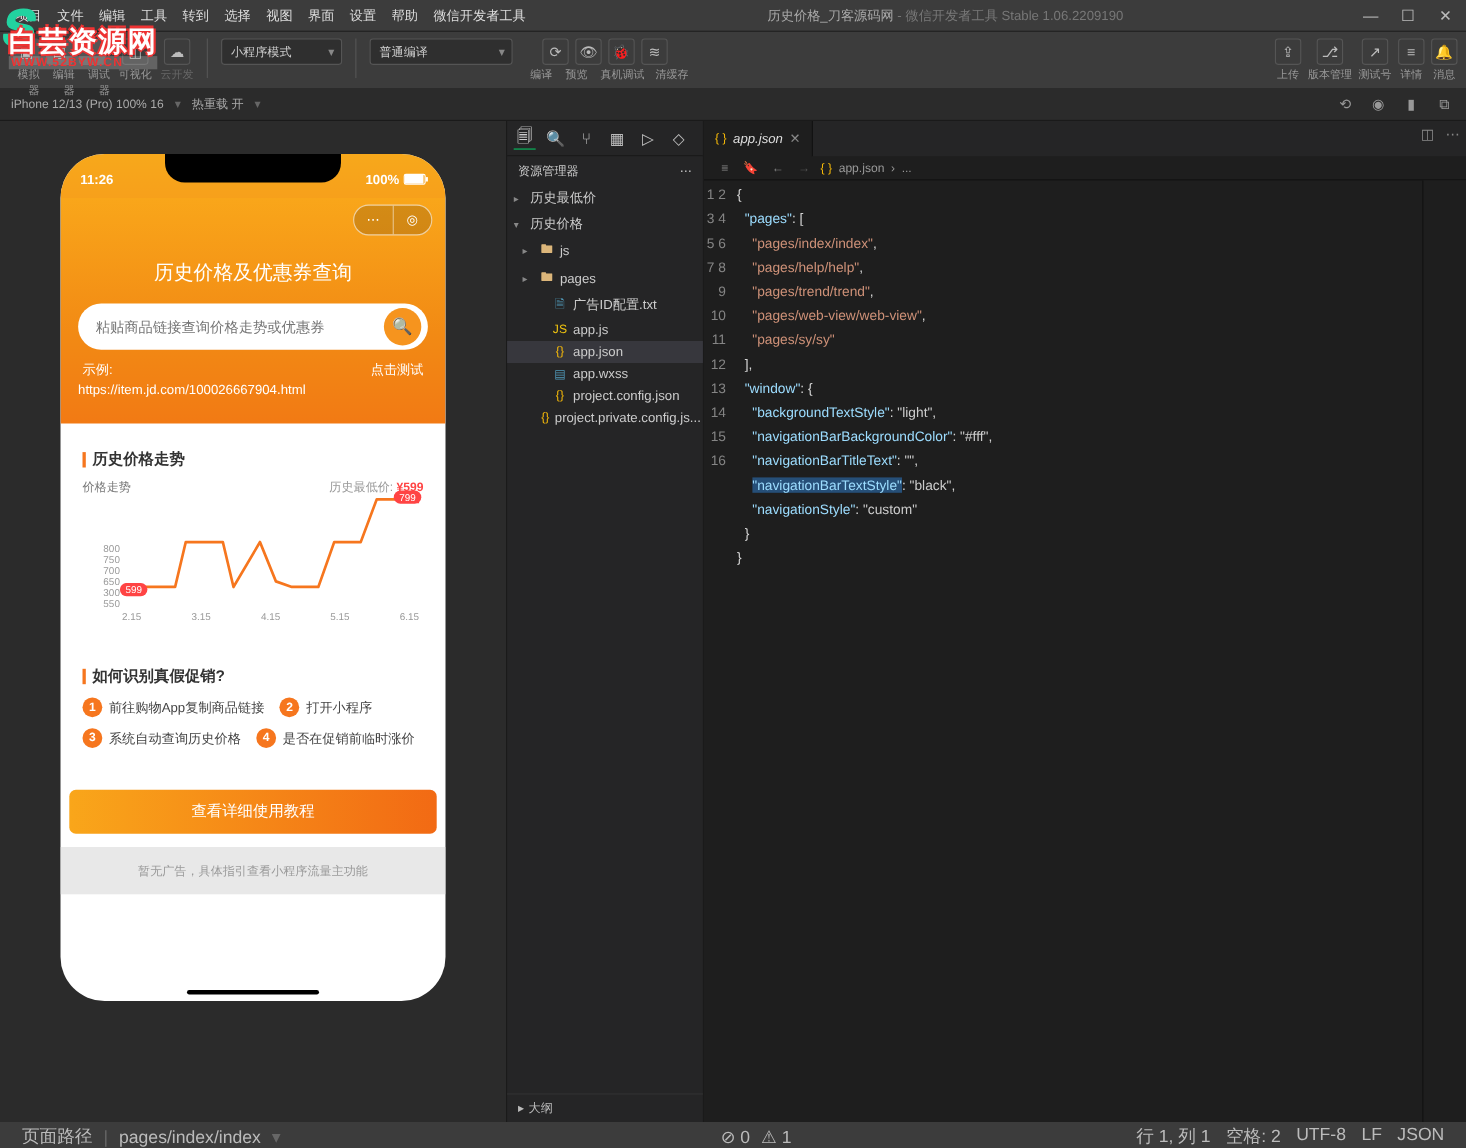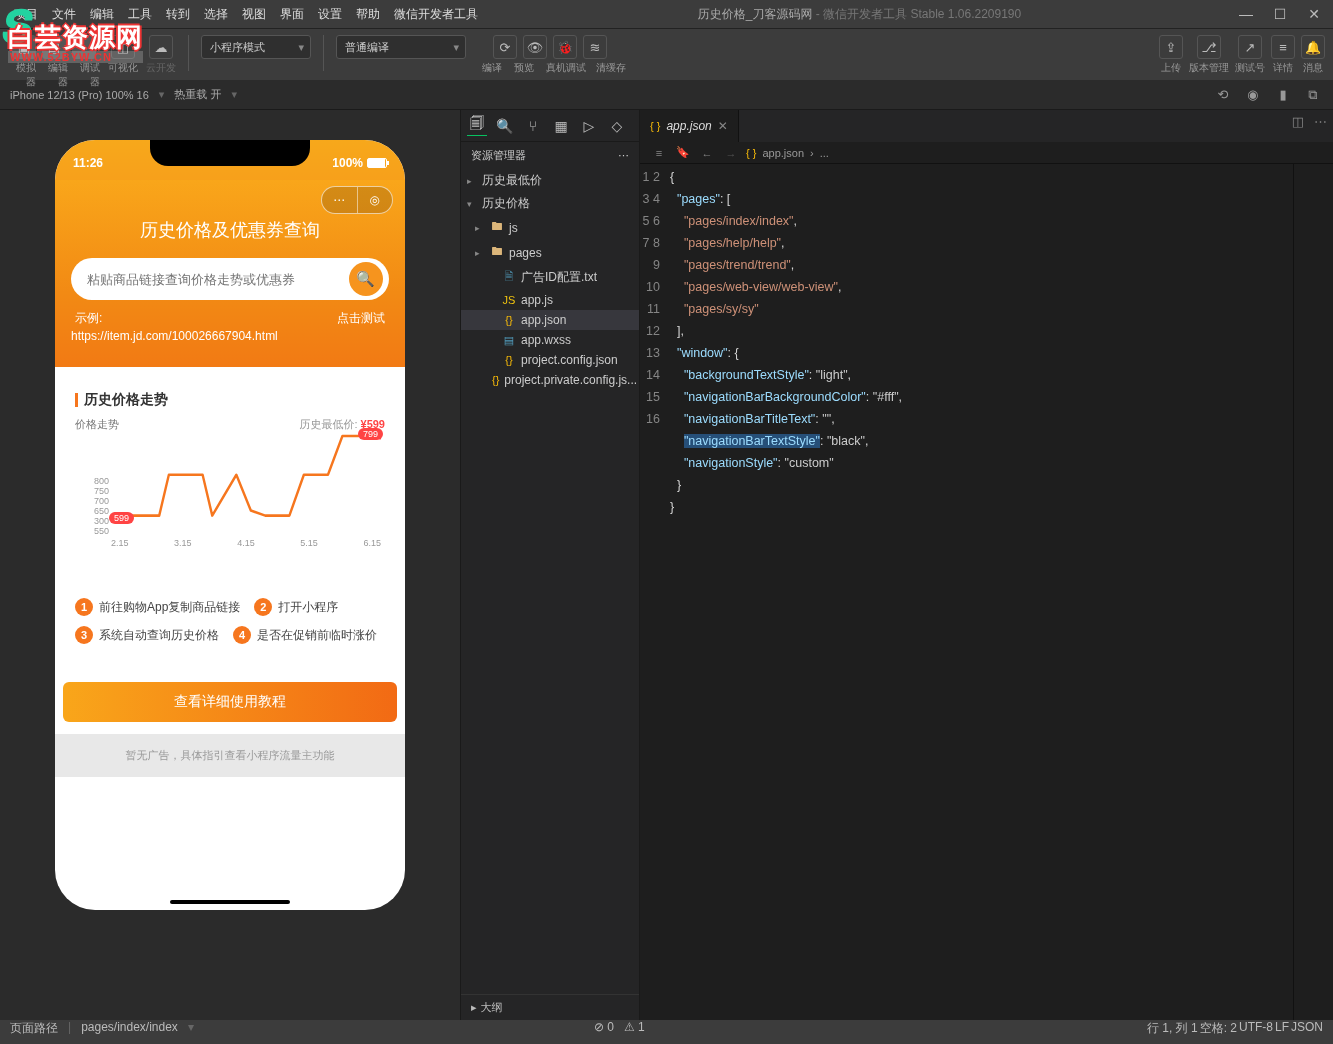--- a/index.html
+++ b/index.html
@@ -47,21 +47,21 @@
 .notch { position:absolute; top:0; left:50%; transform:translateX(-50%); width:160px; height:26px; background:#000; border-radius:0 0 18px 18px; z-index:5; }
 .statusbar { height:40px; background:linear-gradient(#f7a81b,#f7a01b); display:flex; align-items:center; justify-content:space-between; padding:6px 18px 0; color:#fff; font-size:12px; font-weight:600; }
 .battery { display:flex; align-items:center; gap:4px; }
 .bat-shell { width:20px; height:10px; border:1px solid #fff; border-radius:2px; position:relative; }
 .bat-shell:after { content:""; position:absolute; right:-3px; top:2px; width:2px; height:4px; background:#fff; }
 .bat-fill { width:17px; height:8px; background:#fff; }
 .app-header { background:linear-gradient(180deg,#f9a61a 0%,#f28a14 60%,#f27a14 100%); padding:14px 16px 24px; color:#fff; text-align:center; position:relative; }
 .capsule { position:absolute; top:6px; right:12px; width:72px; height:28px; border:1px solid rgba(255,255,255,0.6); border-radius:14px; display:flex; background:rgba(0,0,0,0.15); }
 .capsule div { flex:1; display:flex; align-items:center; justify-content:center; color:#fff; }
 .capsule div:first-child { border-right:1px solid rgba(255,255,255,0.5); }
-.app-title { font-size:18px; font-weight:500; margin-top:24px; margin-bottom:16px; }
+.app-title { font-size:18px; font-weight:500; margin-top:42px; margin-bottom:16px; }
 .searchbox { background:#fff; border-radius:24px; height:42px; display:flex; align-items:center; padding:0 6px 0 16px; }
 .searchbox input { flex:1; border:none; outline:none; font-size:13px; color:#3b82f6; background:transparent; }
 .search-btn { width:34px; height:34px; border-radius:50%; background:#f6941e; display:flex; align-items:center; justify-content:center; color:#fff; font-size:15px; }
 .example { display:flex; justify-content:space-between; margin-top:10px; font-size:12px; padding:0 4px; }
 .card { background:#fff; margin:10px 8px 0; border-radius:8px; padding:14px 12px 10px; }
 .card-title { display:flex; align-items:center; font-size:14px; font-weight:600; color:#333; margin-bottom:8px; }
 .card-title:before { content:""; width:3px; height:14px; background:#f6761e; margin-right:6px; }
 .chart-head { display:flex; justify-content:space-between; font-size:11px; color:#777; margin:4px 0 2px; }
 .chart-head .low { color:#999; }
 .chart-head .price { color:#f44; font-weight:600; }
@@ -110,22 +110,22 @@
 .code-wrap { display:flex; flex:1; font-family:Consolas,monospace; font-size:12.5px; line-height:22px; }
 .gutter { width:30px; text-align:right; color:#858585; padding-right:10px; padding-top:2px; }
 .code { flex:1; padding-top:2px; white-space:pre; }
 .tok-key { color:#9cdcfe; }
 .tok-str { color:#ce9178; }
 .tok-pun { color:#d4d4d4; }
 .sel { background:#264f78; }
 .minimap { width:40px; background:#1e1e1e; border-left:1px solid #111; }
 
 
-.statusline { height:24px; background:#3c3c3c; display:flex; align-items:flex-start; padding:0 10px; font-size:12px; color:#bbb; gap:10px; }
-.statusline .right { margin-left:auto; display:flex; gap:2px; }
+.statusline { height:24px; background:#3c3c3c; display:flex; align-items:flex-end; padding:0 20px; font-size:16px; color:#bbb; gap:10px; }
+.statusline .right { margin-left:auto; display:flex; gap:14px; }
 </style>
 </head>
 <body>
 
 <div class="wm-logo">𝑺</div>
 <div class="watermark">
   <div class="cn">白芸资源网</div>
   <div class="en">WWW.52BYW.CN</div>
 </div>
 
@@ -291,20 +291,21 @@
             <span>2.15</span>
             <span>3.15</span>
             <span>4.15</span>
             <span>5.15</span>
             <span>6.15</span>
           </div>
         </div>
       </div>
 
       <div class="steps">
+        <div class="card-title">如何识别真假促销?</div>
         <div class="step-row">
           <div class="step">
               <div class="step-num">1</div>
               <span>前往购物App复制商品链接</span>
             </div>
           <div class="step">
               <div class="step-num">2</div>
               <span>打开小程序</span>
             </div>
         </div>

